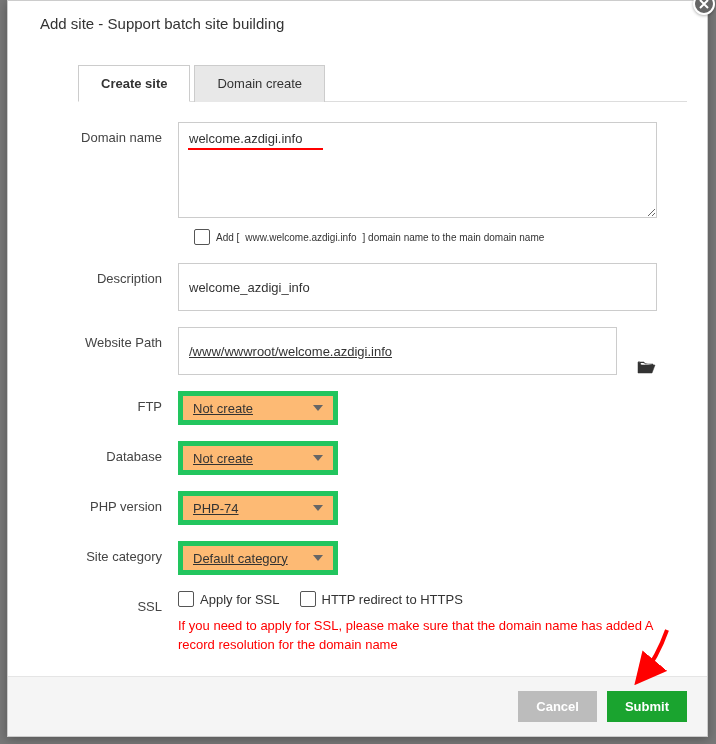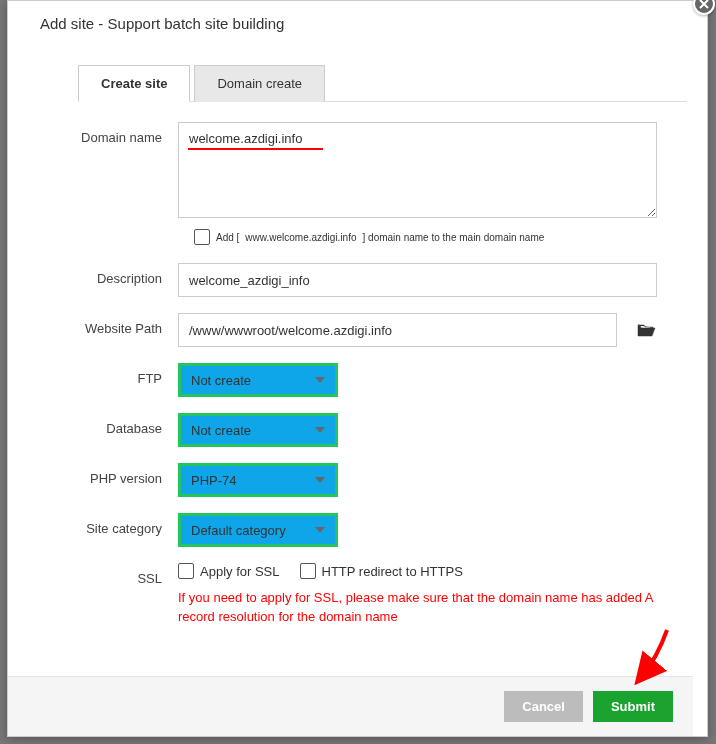--- a/index.html
+++ b/index.html
@@ -122,41 +122,42 @@
   .add-www-domain {
     color: #333;
   }
   input[type="text"] {
     width: 100%;
     padding: 8px 10px;
     border: 1px solid #ccc;
     font-family: inherit;
     font-size: 13px;
     color: #333;
-    height: 34px;
-  }
-  .path-row .field { display: flex; align-items: center; gap: 20px; }
+    height: 48px;
+  }
+  .path-row .field { display: flex; align-items: flex-end; gap: 20px; text-decoration: underline; }
   .path-row input[type="text"] { flex: 1; }
   .folder-icon {
     width: 20px;
     height: 16px;
     cursor: pointer;
     flex-shrink: 0;
   }
   .select {
     width: 160px;
     height: 34px;
-    border: 3px solid #22c55e;
+    border: 5px solid #22c55e;
     padding: 0 10px;
     display: flex;
     align-items: center;
     justify-content: space-between;
     cursor: pointer;
-    background: #0ea5e9;
-    color: #333;
+    background: #fdba74;
+    color: #333;
+    text-decoration: underline;
   }
   .caret {
     width: 0; height: 0;
     border-left: 5px solid transparent;
     border-right: 5px solid transparent;
     border-top: 6px solid #666;
   }
   .ssl-row .field {
     display: flex;
     flex-wrap: wrap;
@@ -178,21 +179,21 @@
     color: red;
     font-size: 13px;
     width: 100%;
     line-height: 1.45;
     margin-top: 4px;
   }
   .footer {
     position: absolute;
     bottom: 0;
     left: 0;
-    right: 14px;
+    right: 0;
     height: 60px;
     background: #f5f5f5;
     border-top: 1px solid #e5e5e5;
     display: flex;
     align-items: center;
     justify-content: flex-end;
     padding-right: 20px;
     gap: 10px;
   }
   .btn {

